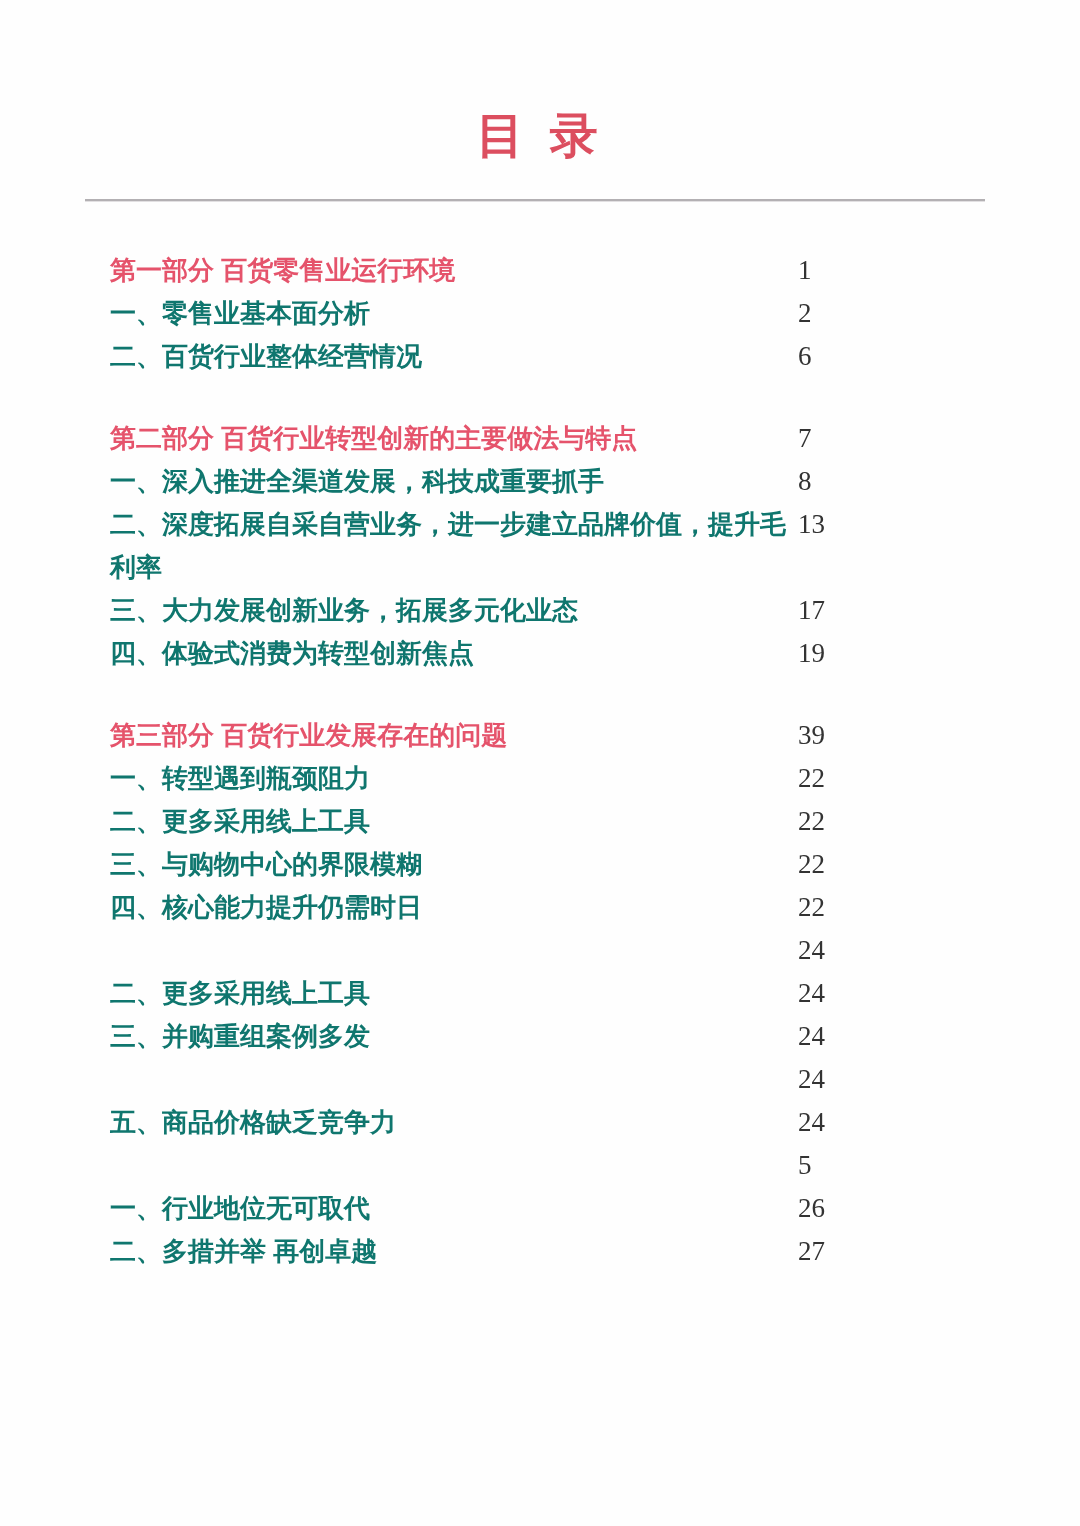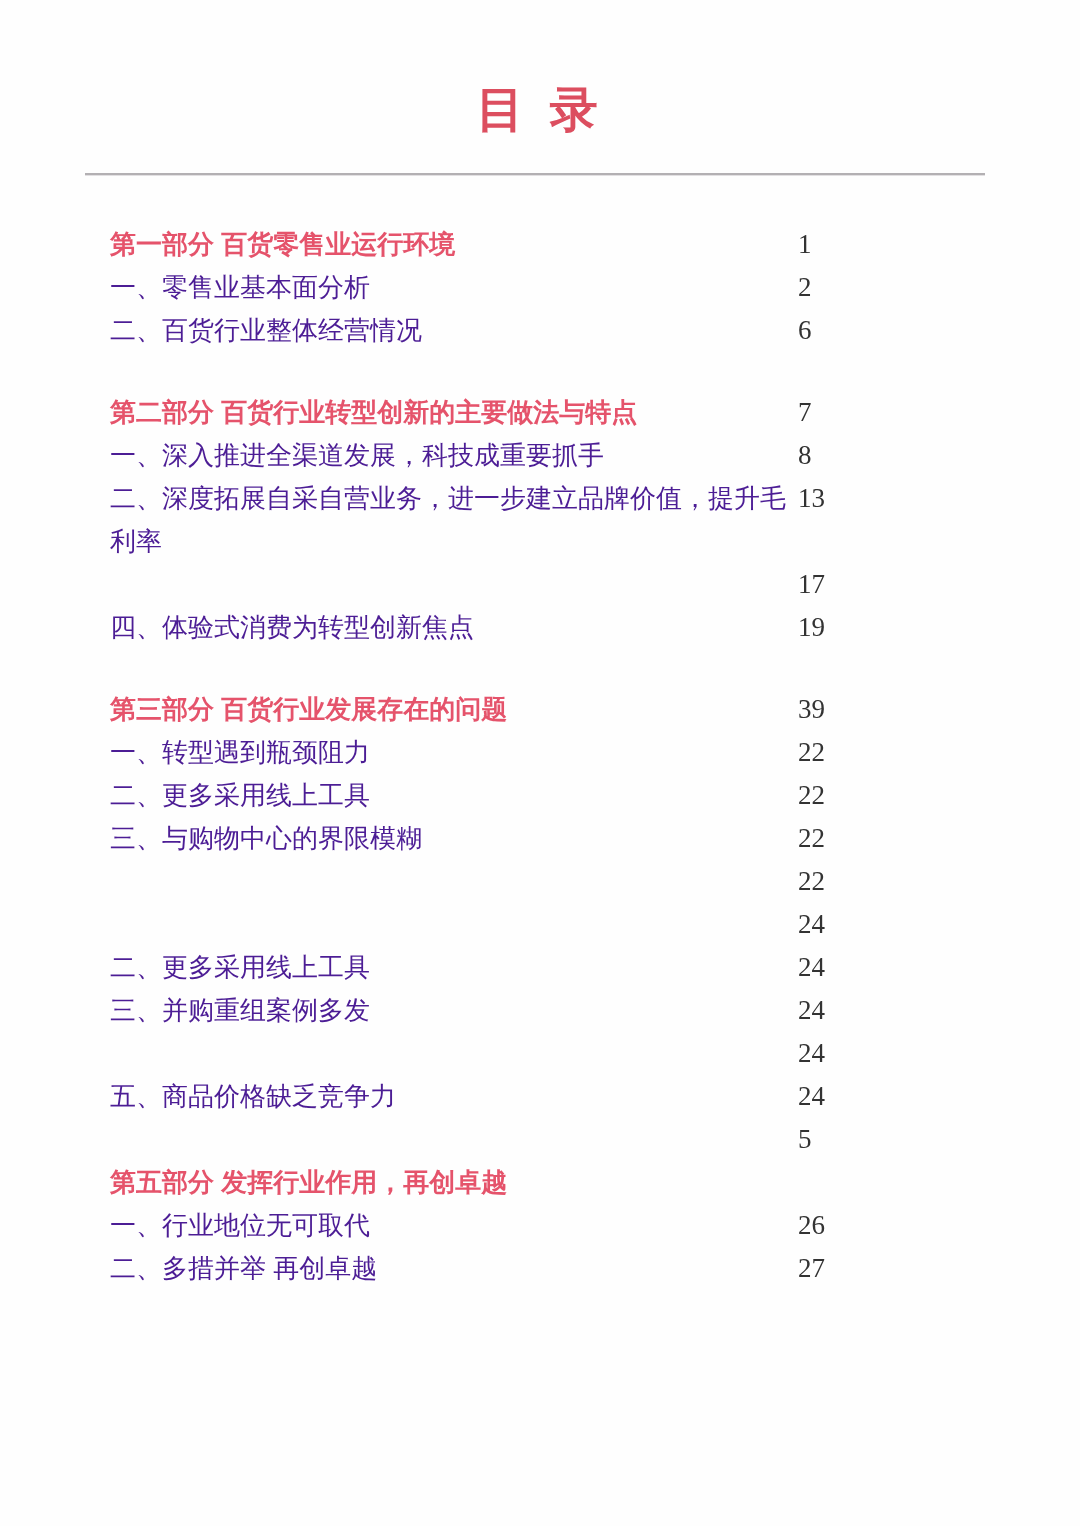--- a/index.html
+++ b/index.html
@@ -14,21 +14,21 @@
     font-family: "Liberation Sans", "DejaVu Sans", sans-serif;
     overflow: hidden;
   }
   .page {
     width: 1080px;
     height: 1526px;
     background: #fefefe;
   }
   .doc-title {
     margin: 0;
-    padding-top: 84px;
+    padding-top: 110px;
     text-align: center;
     font-size: 48px;
     line-height: 1.1;
     font-weight: 700;
     letter-spacing: 6px;
     color: var(--title-color, #dc4e5f);
   }
   .divider {
     margin: 36px 0 0 85px;
     width: 900px;
@@ -44,22 +44,22 @@
     position: relative;
     height: 43px;
     line-height: 43px;
     white-space: nowrap;
   }
   .toc-row.section-gap { margin-top: 39px; }
   .toc-row .row-label {
     display: inline-block;
     max-width: 685px;
     font-size: 26px;
-    color: #4c1d95;
-    font-weight: 400;
+    color: #0f766e;
+    font-weight: 700;
   }
   .toc-row.section .row-label {
     color: var(--section-color, #e5536b);
     font-weight: 700;
   }
   .toc-row .row-page {
     position: absolute;
     left: 688px;
     top: 0;
     font-family: "Liberation Serif", "DejaVu Serif", serif;
@@ -99,20 +99,21 @@
   </div>
       <div class="toc-row item">
     <span class="row-label">二、深度拓展自采自营业务，进一步建立品牌价值，提升毛</span>
     <span class="row-page">13</span>
   </div>
       <div class="toc-row continuation">
     <span class="row-label">利率</span>
     <span class="row-page"></span>
   </div>
       <div class="toc-row item">
+    <span class="row-label">三、大力发展创新业务，拓展多元化业态</span>
     <span class="row-page">17</span>
   </div>
       <div class="toc-row item">
     <span class="row-label">四、体验式消费为转型创新焦点</span>
     <span class="row-page">19</span>
   </div>
       <div class="toc-row section section-gap">
     <span class="row-label">第三部分 百货行业发展存在的问题</span>
     <span class="row-page">39</span>
   </div>
@@ -122,20 +123,21 @@
   </div>
       <div class="toc-row item">
     <span class="row-label">二、更多采用线上工具</span>
     <span class="row-page">22</span>
   </div>
       <div class="toc-row item">
     <span class="row-label">三、与购物中心的界限模糊</span>
     <span class="row-page">22</span>
   </div>
       <div class="toc-row item">
+    <span class="row-label">四、核心能力提升仍需时日</span>
     <span class="row-page">22</span>
   </div>
       <div class="toc-row item">
     <span class="row-page">24</span>
   </div>
       <div class="toc-row item">
     <span class="row-label">二、更多采用线上工具</span>
     <span class="row-page">24</span>
   </div>
       <div class="toc-row item">
@@ -146,24 +148,20 @@
     <span class="row-page">24</span>
   </div>
       <div class="toc-row item">
     <span class="row-label">五、商品价格缺乏竞争力</span>
     <span class="row-page">24</span>
   </div>
       <div class="toc-row item">
     <span class="row-label"></span>
     <span class="row-page">5</span>
   </div>
-      <div class="toc-row section">
-    <span class="row-label">第五部分 发挥行业作用，再创卓越</span>
-    <span class="row-page"></span>
-  </div>
       <div class="toc-row item">
     <span class="row-label">一、行业地位无可取代</span>
     <span class="row-page">26</span>
   </div>
       <div class="toc-row item">
     <span class="row-label">二、多措并举 再创卓越</span>
     <span class="row-page">27</span>
   </div>
     </div>
 </div>

